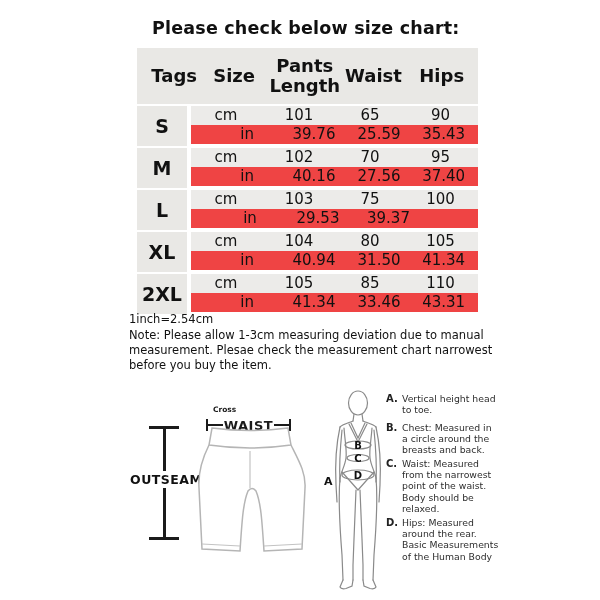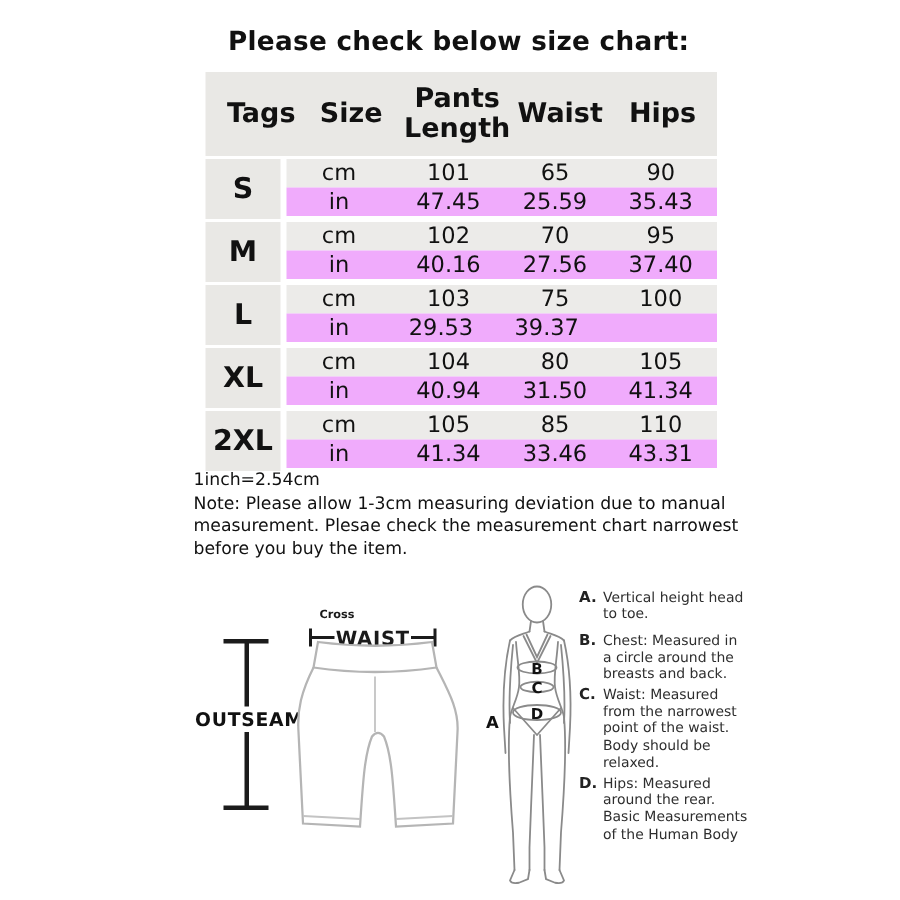--- a/index.html
+++ b/index.html
@@ -11,21 +11,21 @@
   .table{position:absolute;left:137px;top:48px;width:341px;}
   .thead{display:flex;height:56px;background:#e9e8e5;align-items:center;margin-bottom:2px;padding-left:11px;}
   .hc{font-weight:bold;font-size:18px;text-align:center;line-height:1.12;}
   .h0{width:54px;}.h1{width:70px;}.h2{width:76px;}.h3{width:66px;}.h4{width:75px;}
   .grp{display:flex;margin-bottom:2px;height:40px;}
   .tagcell{width:50px;height:40px;background:#e9e8e5;font-weight:bold;font-size:19px;
            display:flex;align-items:center;justify-content:center;margin-right:4px;}
   .grprows{width:287px;}
   .r{display:flex;height:19px;line-height:19px;font-size:15px;}
   .r.light{background:#ecebe9;margin-bottom:0;}
-  .r.dark{background:#f0abfc;}
+  .r.dark{background:#ef4444;padding-left:24px;}
   .c{text-align:center;}
   .c1{width:70px;}.c2{width:76px;}.c3{width:66px;}.c4{width:75px;}
 
   .conv{position:absolute;left:129px;top:312px;font-size:11.5px;}
   .note{position:absolute;left:129px;top:328px;font-size:11.5px;line-height:15px;}
 
   
   .ol{position:absolute;background:#1b1b1b;}
   .outseam-label{position:absolute;left:127px;top:471px;background:#fff;padding:1px 3px;
                  font-size:12.5px;font-weight:bold;letter-spacing:.5px;}
@@ -58,21 +58,21 @@
       <div class="tagcell">S</div>
       <div class="grprows">
         <div class="r light">
           <span class="c c1">cm</span>
           <span class="c c2">101</span>
           <span class="c c3">65</span>
           <span class="c c4">90</span>
         </div>
         <div class="r dark">
           <span class="c c1">in</span>
-          <span class="c c2">47.45</span>
+          <span class="c c2">39.76</span>
           <span class="c c3">25.59</span>
           <span class="c c4">35.43</span>
         </div>
       </div>
     </div>
 
     <div class="grp">
       <div class="tagcell">M</div>
       <div class="grprows">
         <div class="r light">

